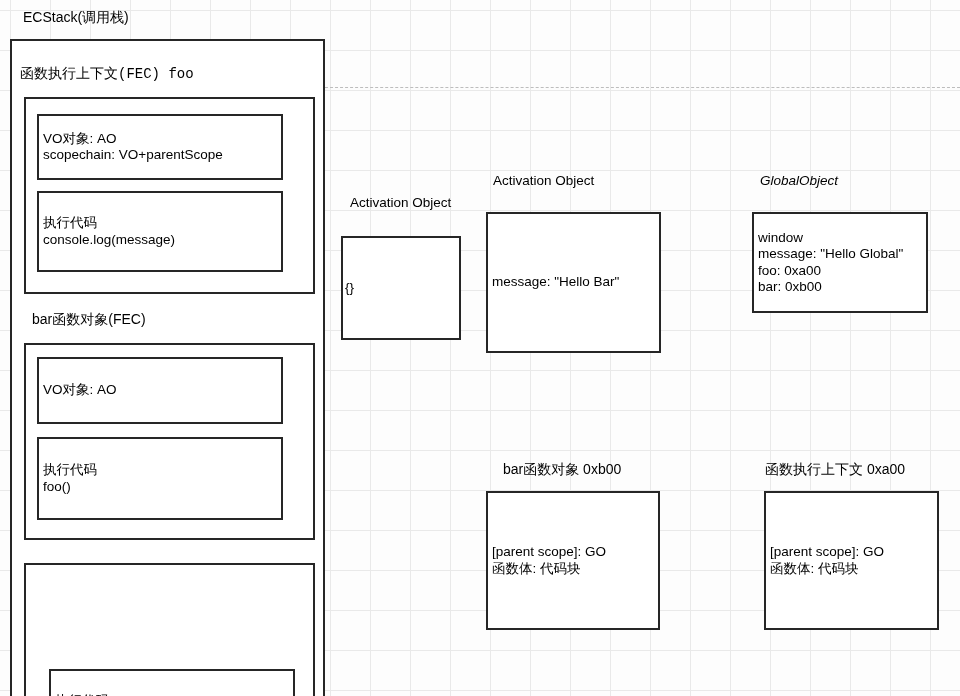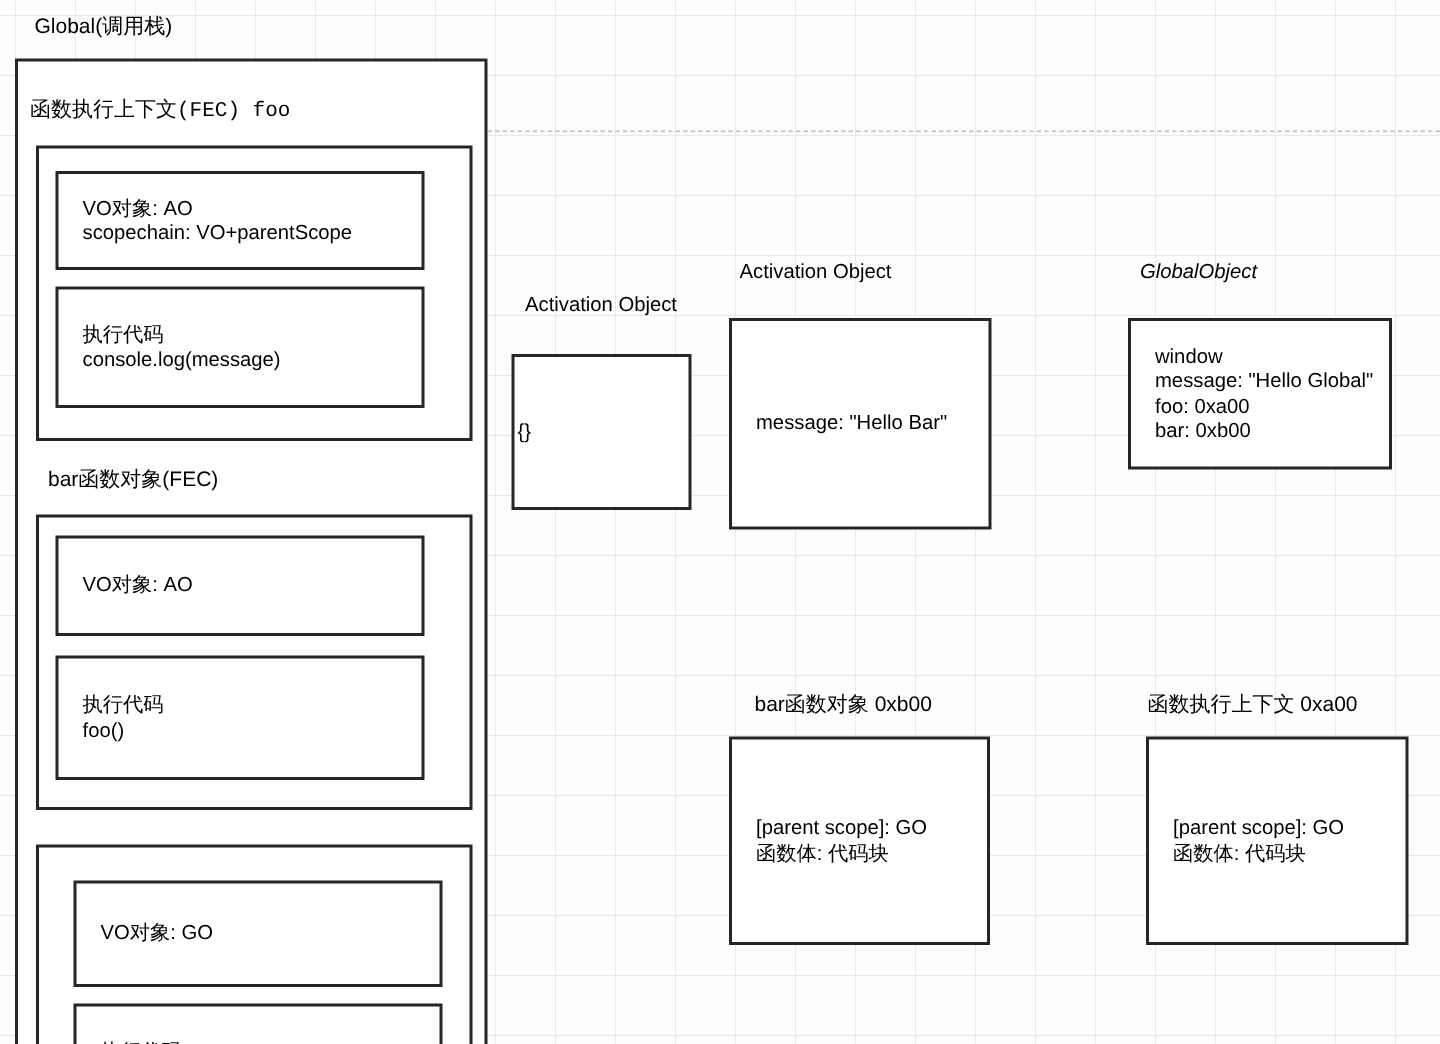--- a/index.html
+++ b/index.html
@@ -33,62 +33,61 @@
     box-sizing: border-box;
     background: #ffffff;
     border: 2px solid #262626;
   }
   .content {
     display: flex;
     align-items: center;
     font-size: 13.5px;
     line-height: 16.5px;
     white-space: pre-line;
-    padding-left: 16px;
+    padding-left: 4px;
   }
   .content.top-align {
     align-items: flex-start;
     padding-top: 22px;
   }
   .lbl {
     position: absolute;
     font-size: 13.5px;
     line-height: 15px;
     white-space: nowrap;
   }
   .lbl-cn {
     font-size: 14px;
   }
 </style>
 </head>
 <body>
 
 <div class="dashed-guide"></div>
 
-<div class="lbl lbl-cn" style="left:23px; top:10px;">Global(调用栈)</div>
+<div class="lbl lbl-cn" style="left:23px; top:10px;">ECStack(调用栈)</div>
 
 <div class="box" style="left:10px; top:39px; width:315px; height:690px;">
 
   <div class="lbl lbl-cn" style="left:8px; top:26px;font-family:Liberation Mono, monospace;">函数执行上下文(FEC) foo</div>
   <div class="box" style="left:12px; top:56px; width:291px; height:197px;">
     <div class="box content" style="left:11px; top:15px; width:246px; height:66px;">VO对象: AO
 scopechain: VO+parentScope</div>
     <div class="box content" style="left:11px; top:92px; width:246px; height:81px;">执行代码
 console.log(message)</div>
   </div>
 
   <div class="lbl lbl-cn" style="left:20px; top:271px;">bar函数对象(FEC)</div>
   <div class="box" style="left:12px; top:302px; width:291px; height:197px;">
     <div class="box content" style="left:11px; top:12px; width:246px; height:67px;">VO对象: AO</div>
     <div class="box content" style="left:11px; top:92px; width:246px; height:83px;">执行代码
 foo()</div>
   </div>
 
   <div class="box" style="left:12px; top:522px; width:291px; height:200px;">
-    <div class="box content" style="left:23px; top:22px; width:246px; height:71px;">VO对象: GO</div>
     <div class="box content top-align" style="left:23px; top:104px; width:246px; height:95px;">执行代码</div>
   </div>
 </div>
 
 <div class="lbl" style="left:350px; top:195px;">Activation Object</div>
 <div class="box content" style="left:341px; top:236px; width:120px; height:104px; padding-left:2px;">{}</div>
 
 <div class="lbl" style="left:493px; top:173px;">Activation Object</div>
 <div class="box content" style="left:486px; top:212px; width:175px; height:141px;">message: "Hello Bar"</div>
 

